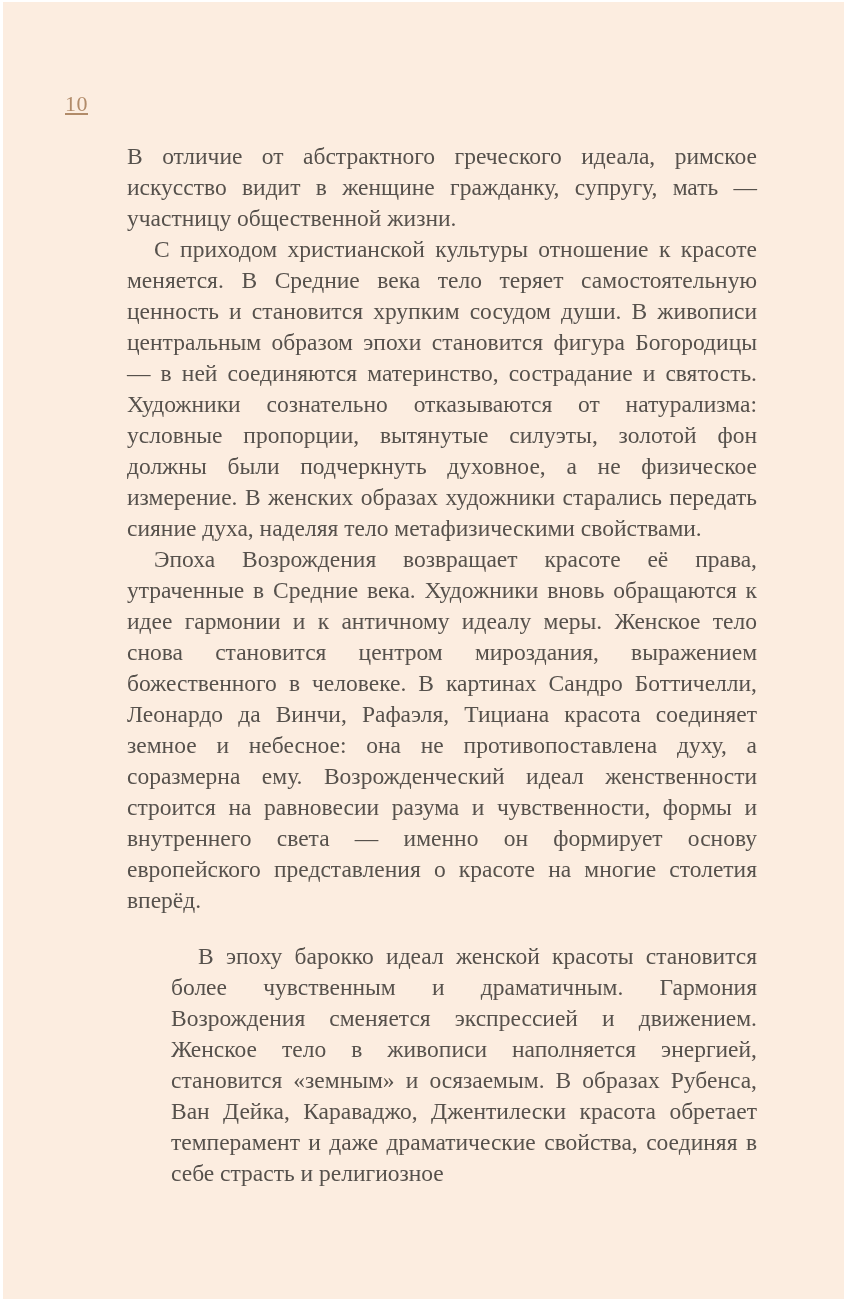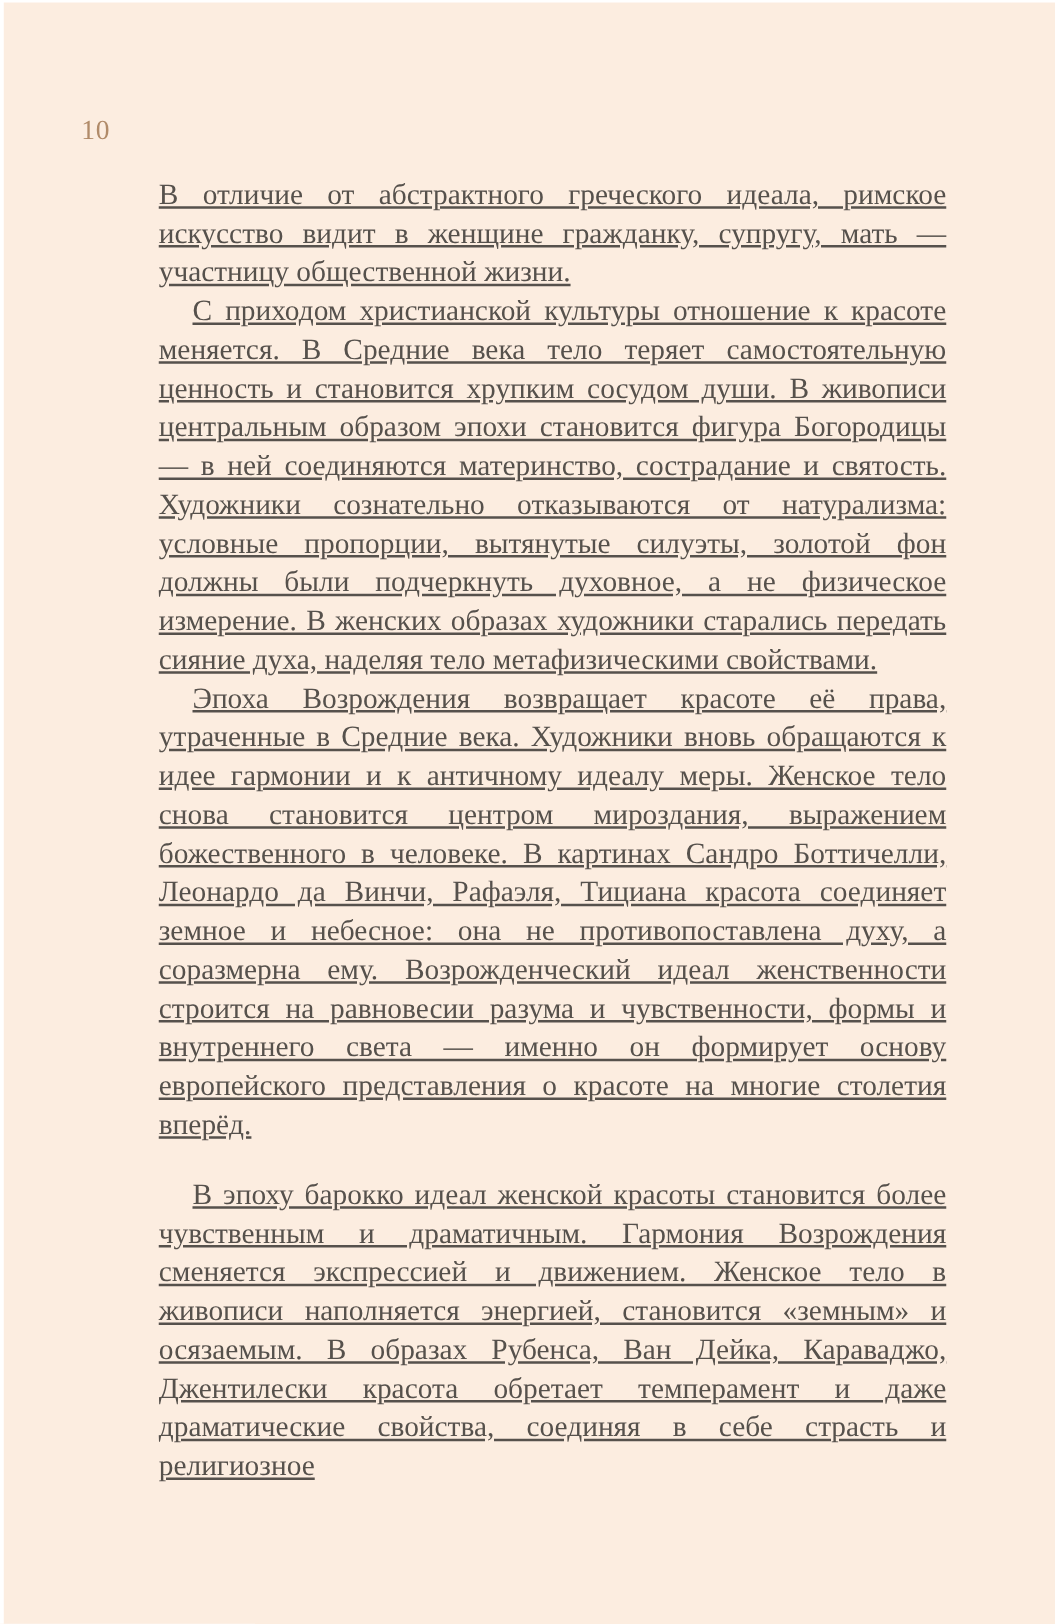--- a/index.html
+++ b/index.html
@@ -39,20 +39,21 @@
     height: 26px;
   }
   .page-number {
     position: absolute;
     left: 0;
     top: 0;
     font-size: 22px;
     line-height: 26px;
     color: #b18b69;
     letter-spacing: 0.5px;
+    text-decoration: underline;
   }
   .running-head {
     position: absolute;
     right: 0;
     top: 0;
     font-size: 17px;
     line-height: 26px;
     color: #c49e82;
     text-transform: uppercase;
     letter-spacing: 0.6px;
@@ -67,27 +68,27 @@
     width: 630px;
     top: 141px;
     font-size: 23.5px;
     line-height: 31px;
     color: #56514c;
     text-align: justify;
   }
   .body-text p {
     margin: 0;
     padding: 0;
-    text-decoration: underline;
   }
   .body-text p.indent {
     text-indent: 27px;
   }
   .body-text p.section-break {
     margin-top: 25px;
+    margin-left: 44px;
   }
 </style>
 </head>
 <body>
 
 <div class="page">
   <div class="edge-top"></div>
   <div class="edge-left"></div>
 
   <div class="header-row">

